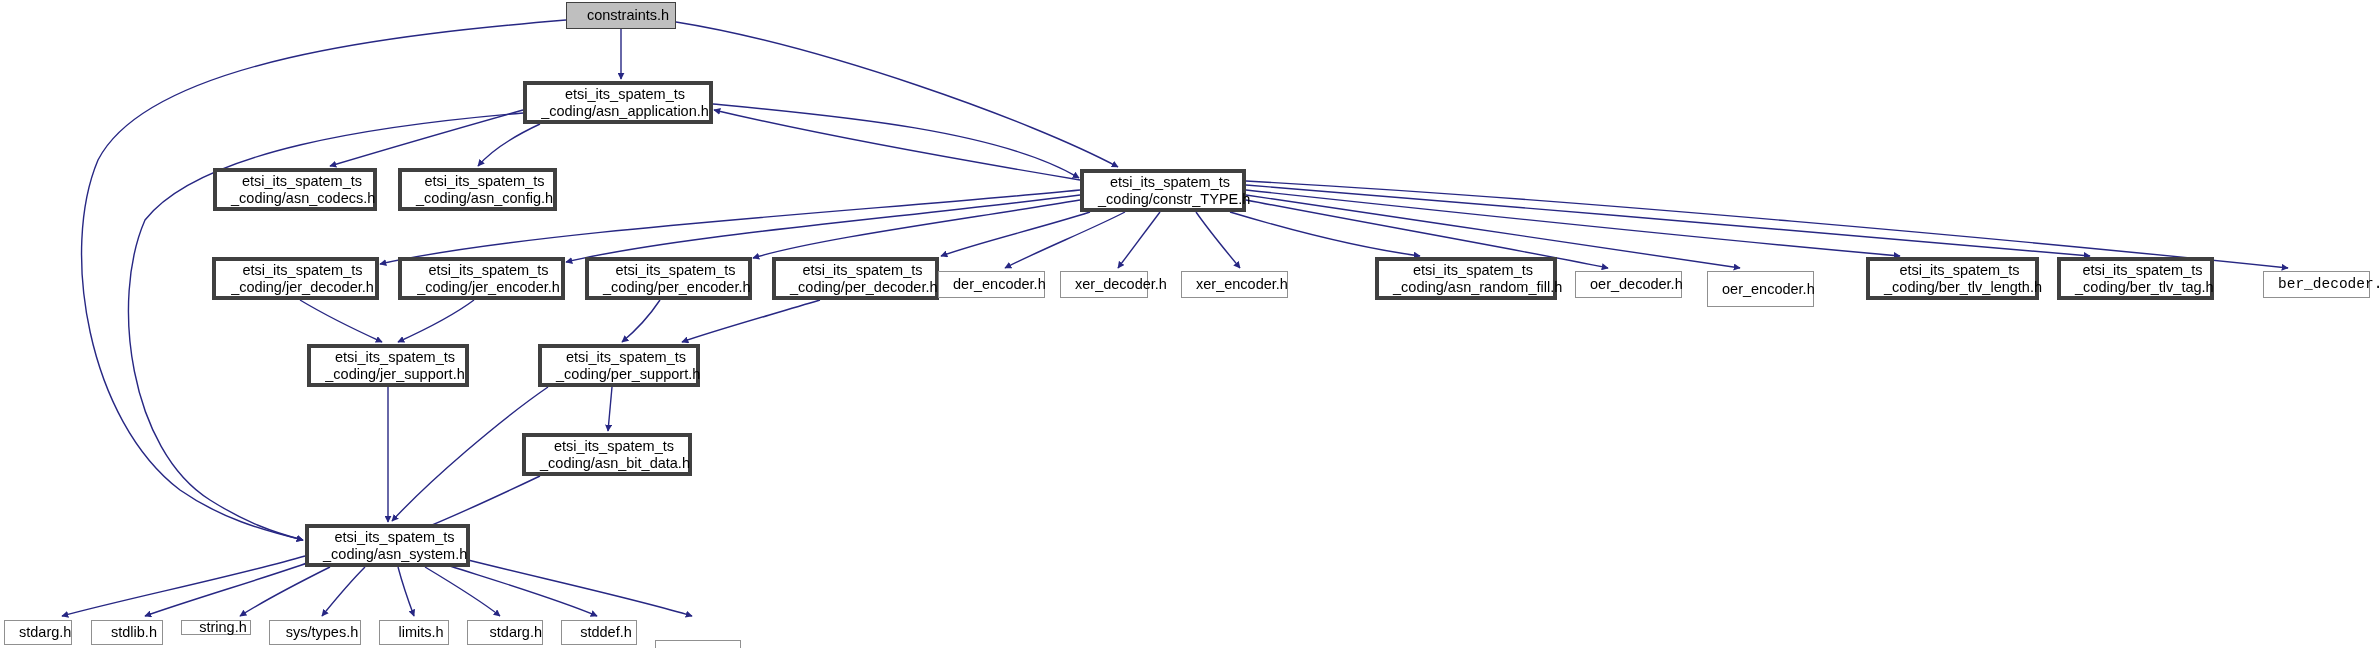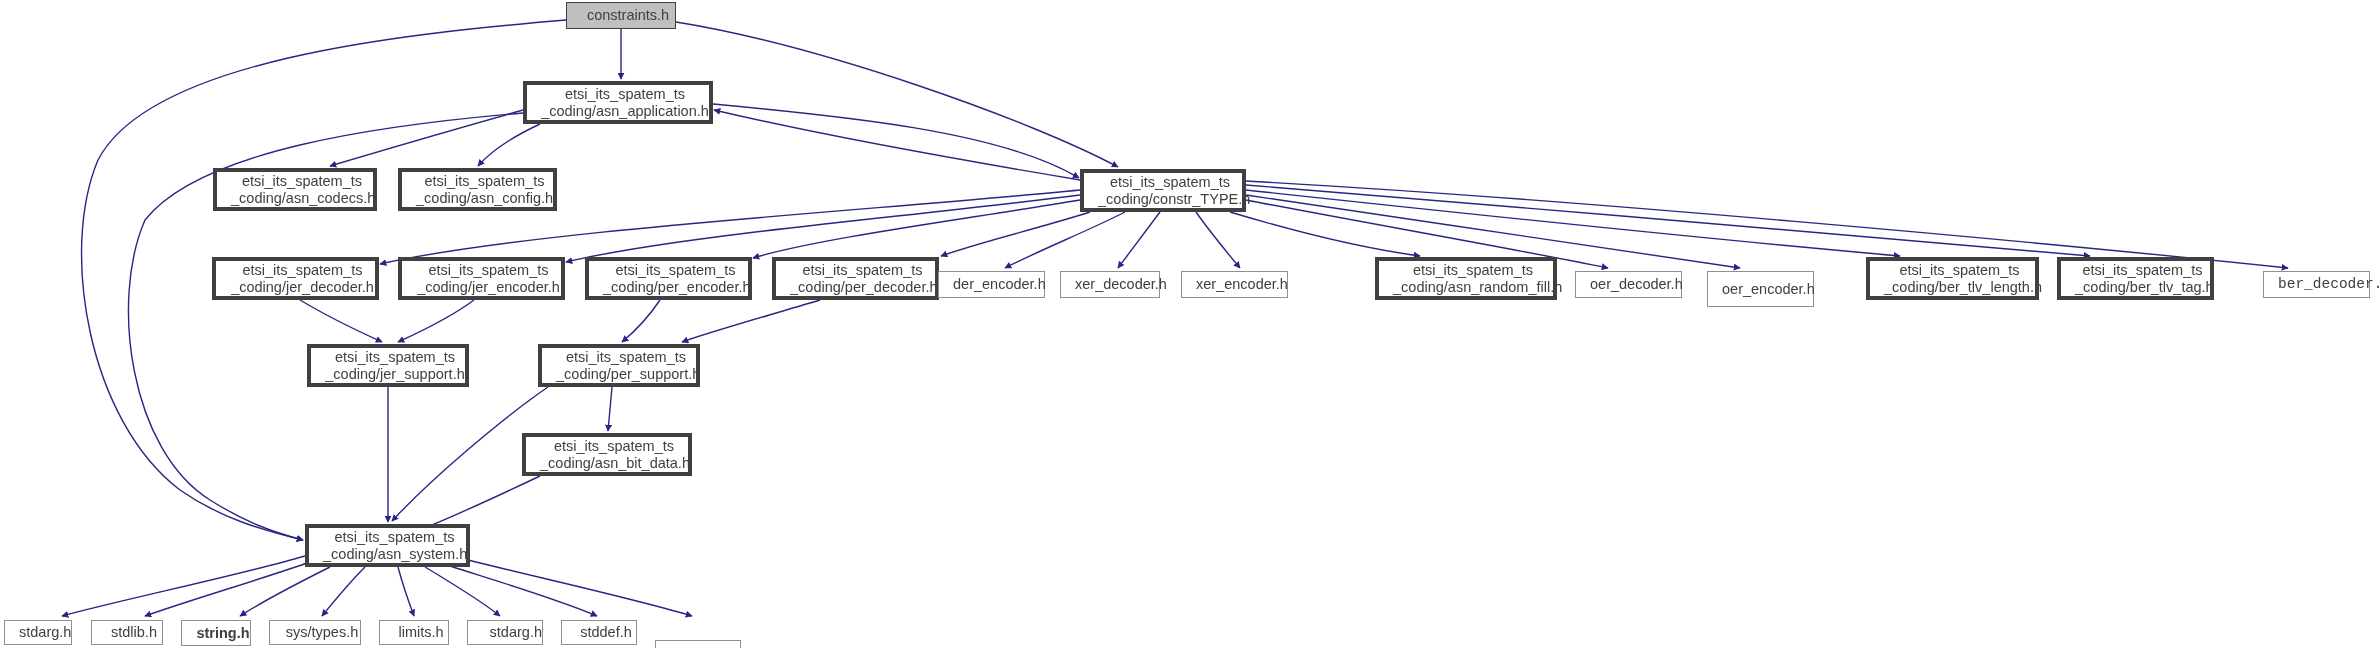--- a/index.html
+++ b/index.html
@@ -1,21 +1,21 @@
 <!DOCTYPE html>
 <html><head>
 <meta charset="utf-8">
 <style>
   html,body{margin:0;padding:0;background:#ffffff;}
   body{font-family:"Liberation Sans","DejaVu Sans",sans-serif;}
   #graph-root{position:relative;width:2379px;height:648px;background:#ffffff;overflow:hidden;}
   svg.edges{position:absolute;left:0;top:0;width:2379px;height:648px;pointer-events:none;}
   .node{position:absolute;box-sizing:border-box;display:flex;align-items:center;justify-content:center;
         text-align:center;line-height:1.12;background:#ffffff;border:1px solid #909090;
-        color:#404040;font-size:14.5px;letter-spacing:0;white-space:pre;padding-left:14px;}
+        color:#000000;font-size:14.5px;letter-spacing:0;white-space:pre;padding-left:14px;}
   .node.strong{border:4px solid #404040;}
   .node.root{background:#bfbfbf;border:1px solid #404040;}
   .node span{display:block;width:100%;}
 </style>
 </head>
 <body>
 
 <div id="graph-root">
   <svg class="edges" viewBox="0 0 2379 648" preserveAspectRatio="none">
     <defs>
@@ -75,41 +75,41 @@
 _coding/constr_TYPE.h</span></div>
       <div class="node strong" style="left: 212px; top: 257px; width: 167px; height: 43px;"><span>etsi_its_spatem_ts
 _coding/jer_decoder.h</span></div>
       <div class="node strong" style="left: 398px; top: 257px; width: 167px; height: 43px;"><span>etsi_its_spatem_ts
 _coding/jer_encoder.h</span></div>
       <div class="node strong" style="left: 585px; top: 257px; width: 167px; height: 43px;"><span>etsi_its_spatem_ts
 _coding/per_encoder.h</span></div>
       <div class="node strong" style="left: 772px; top: 257px; width: 167px; height: 43px;"><span>etsi_its_spatem_ts
 _coding/per_decoder.h</span></div>
       <div class="node" style="left: 938px; top: 271px; width: 107px; height: 27px;"><span>der_encoder.h</span></div>
-      <div class="node" style="left: 1060px; top: 271px; width: 100px; height: 27px;"><span>xer_decoder.h</span></div>
+      <div class="node" style="left: 1060px; top: 271px; width: 88px; height: 27px;"><span>xer_decoder.h</span></div>
       <div class="node" style="left: 1181px; top: 271px; width: 107px; height: 27px;"><span>xer_encoder.h</span></div>
       <div class="node strong" style="left: 1375px; top: 257px; width: 182px; height: 43px;"><span>etsi_its_spatem_ts
 _coding/asn_random_fill.h</span></div>
       <div class="node" style="left: 1575px; top: 271px; width: 107px; height: 27px;"><span>oer_decoder.h</span></div>
       <div class="node" style="left: 1707px; top: 271px; width: 107px; height: 36px;"><span>oer_encoder.h</span></div>
       <div class="node strong" style="left: 1866px; top: 257px; width: 173px; height: 43px;"><span>etsi_its_spatem_ts
 _coding/ber_tlv_length.h</span></div>
       <div class="node strong" style="left: 2057px; top: 257px; width: 157px; height: 43px;"><span>etsi_its_spatem_ts
 _coding/ber_tlv_tag.h</span></div>
       <div class="node" style="left: 2263px; top: 271px; width: 107px; height: 27px; font-family: Liberation Mono, monospace;"><span>ber_decoder.h</span></div>
       <div class="node strong" style="left: 307px; top: 344px; width: 162px; height: 43px;"><span>etsi_its_spatem_ts
 _coding/jer_support.h</span></div>
       <div class="node strong" style="left: 538px; top: 344px; width: 162px; height: 43px;"><span>etsi_its_spatem_ts
 _coding/per_support.h</span></div>
       <div class="node strong" style="left: 522px; top: 433px; width: 170px; height: 43px;"><span>etsi_its_spatem_ts
 _coding/asn_bit_data.h</span></div>
       <div class="node strong" style="left: 305px; top: 524px; width: 165px; height: 43px;"><span>etsi_its_spatem_ts
 _coding/asn_system.h</span></div>
       <div class="node" style="left: 4px; top: 620px; width: 68px; height: 25px;"><span>stdarg.h</span></div>
       <div class="node" style="left: 91px; top: 620px; width: 72px; height: 25px; justify-content: flex-end;"><span>stdlib.h</span></div>
-      <div class="node" style="left: 181px; top: 620px; width: 70px; height: 26px; font-weight: bold;"><span>string.h</span></div>
+      <div class="node" style="left: 181px; top: 620px; width: 70px; height: 15px;"><span>string.h</span></div>
       <div class="node" style="left: 269px; top: 620px; width: 92px; height: 25px;"><span>sys/types.h</span></div>
       <div class="node" style="left: 379px; top: 620px; width: 70px; height: 25px;"><span>limits.h</span></div>
       <div class="node" style="left: 467px; top: 620px; width: 76px; height: 25px; text-align: right;"><span>stdarg.h</span></div>
       <div class="node" style="left: 561px; top: 620px; width: 76px; height: 25px;"><span>stddef.h</span></div>
       <div class="node" style="left: 655px; top: 640px; width: 86px; height: 32px;"><span>inttypes.h</span></div>
     </div>
 </div>
 
 </body></html>

